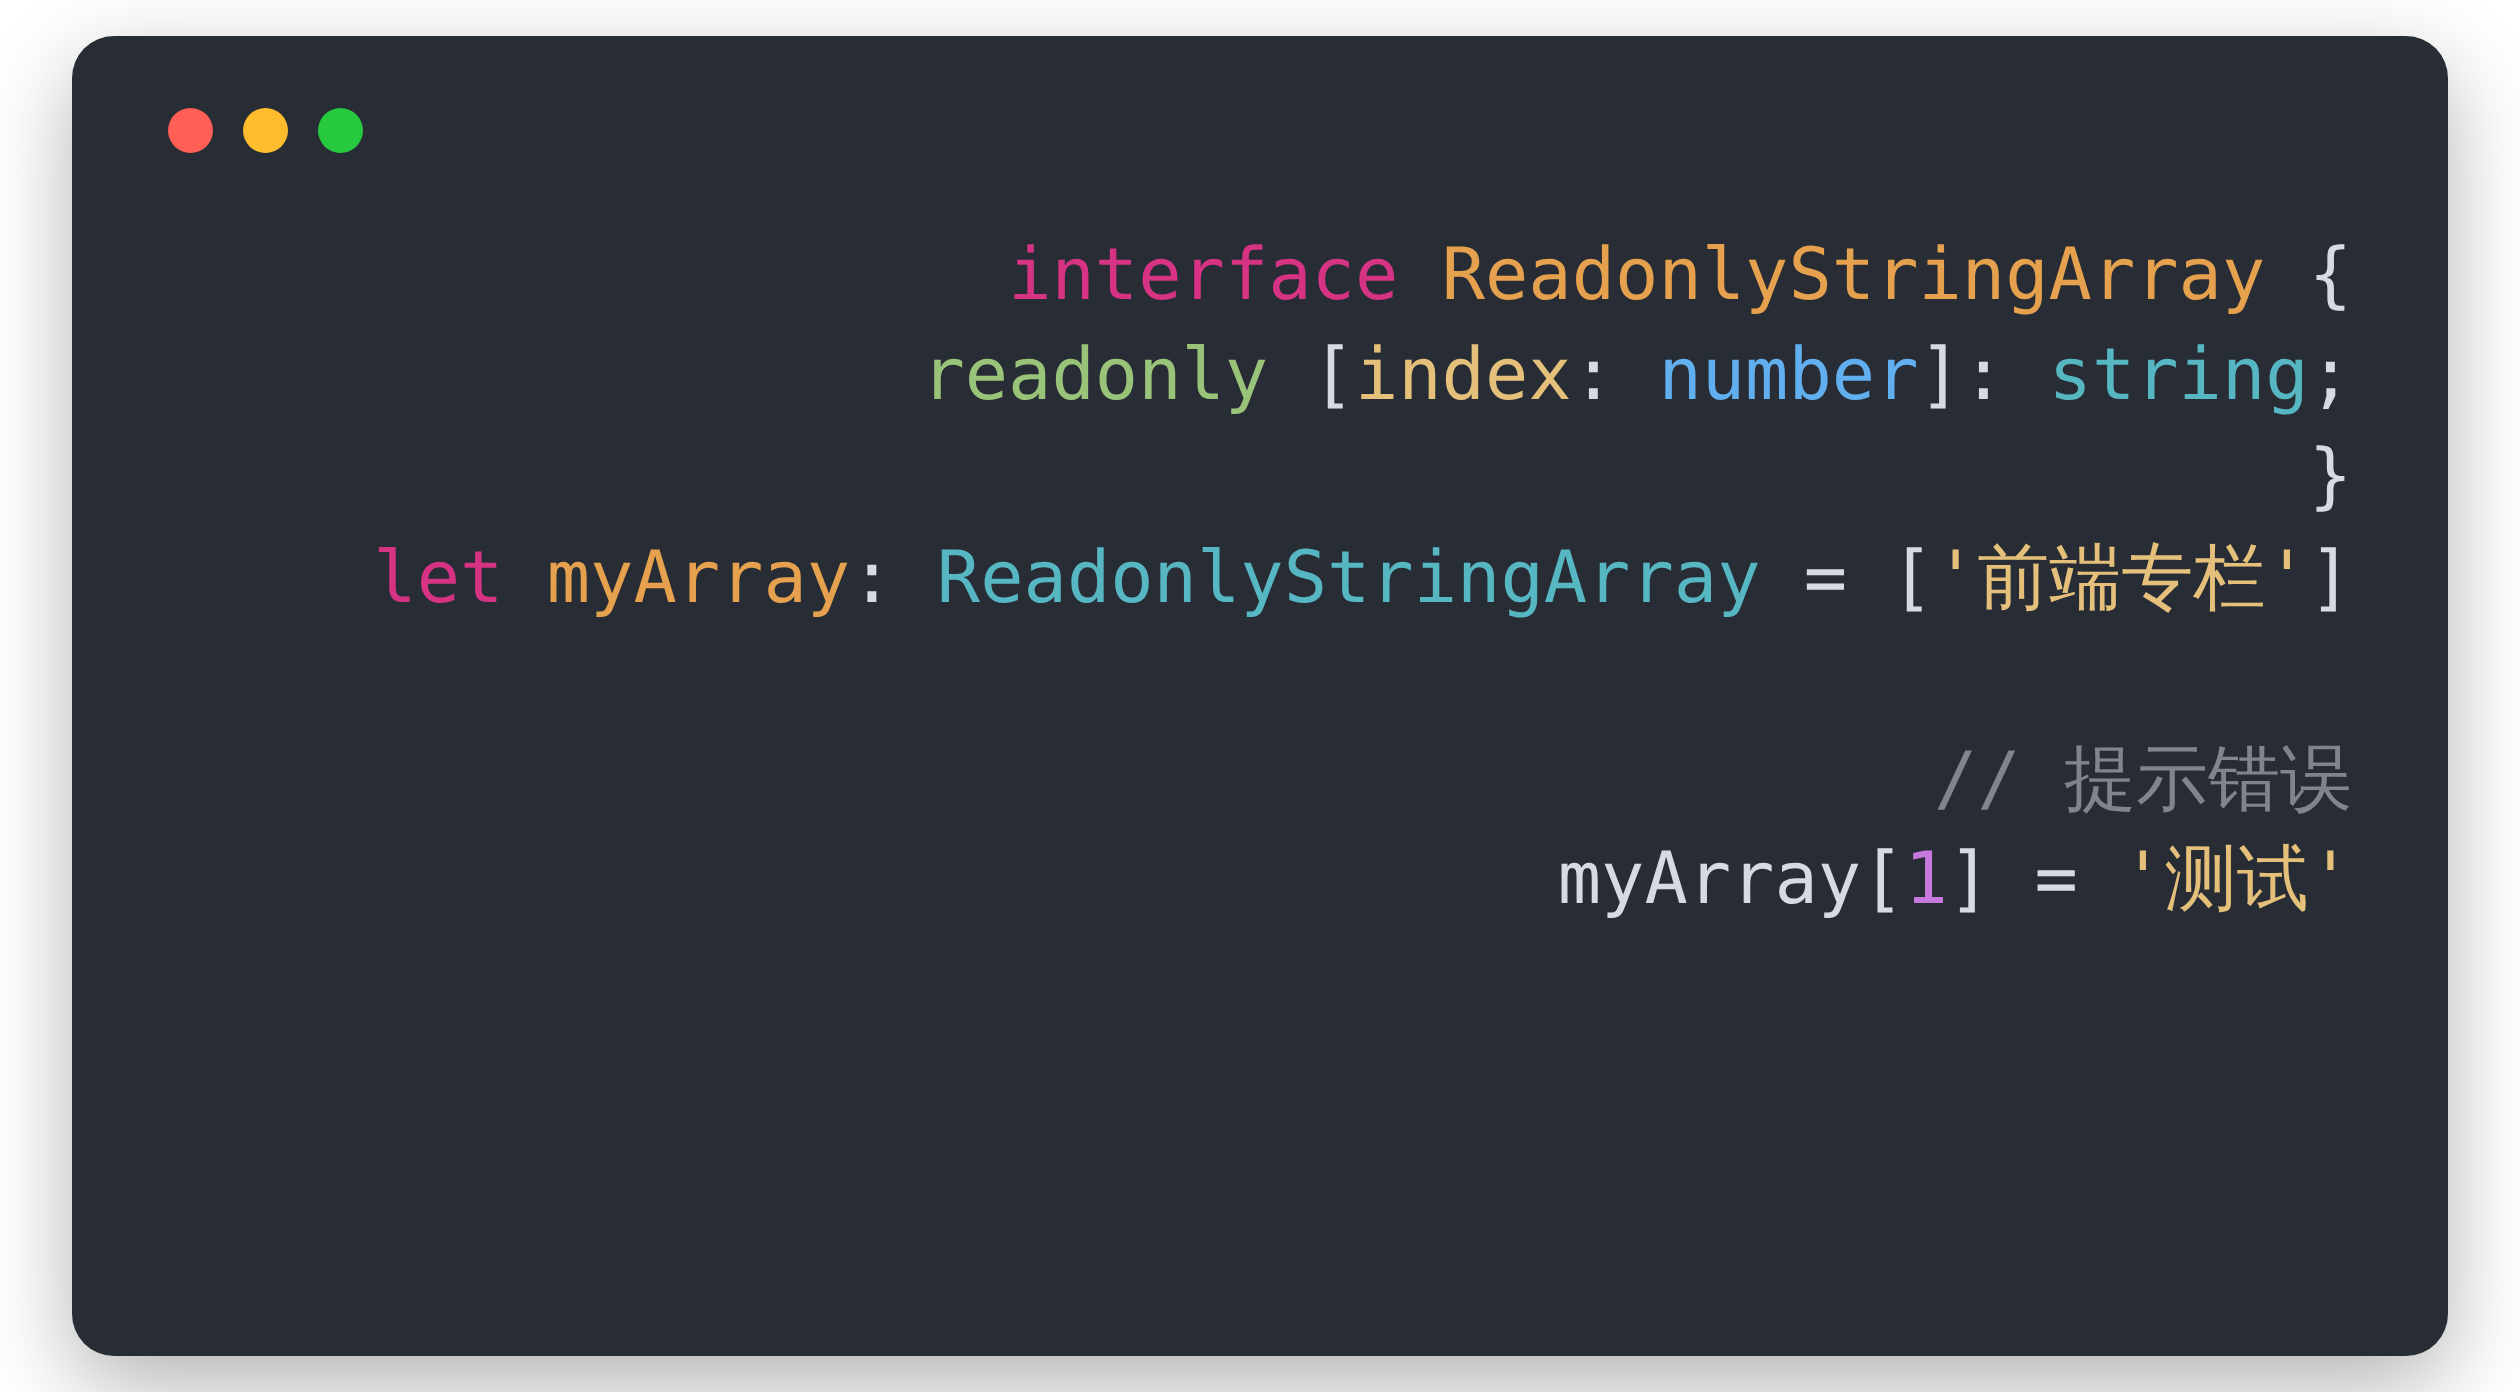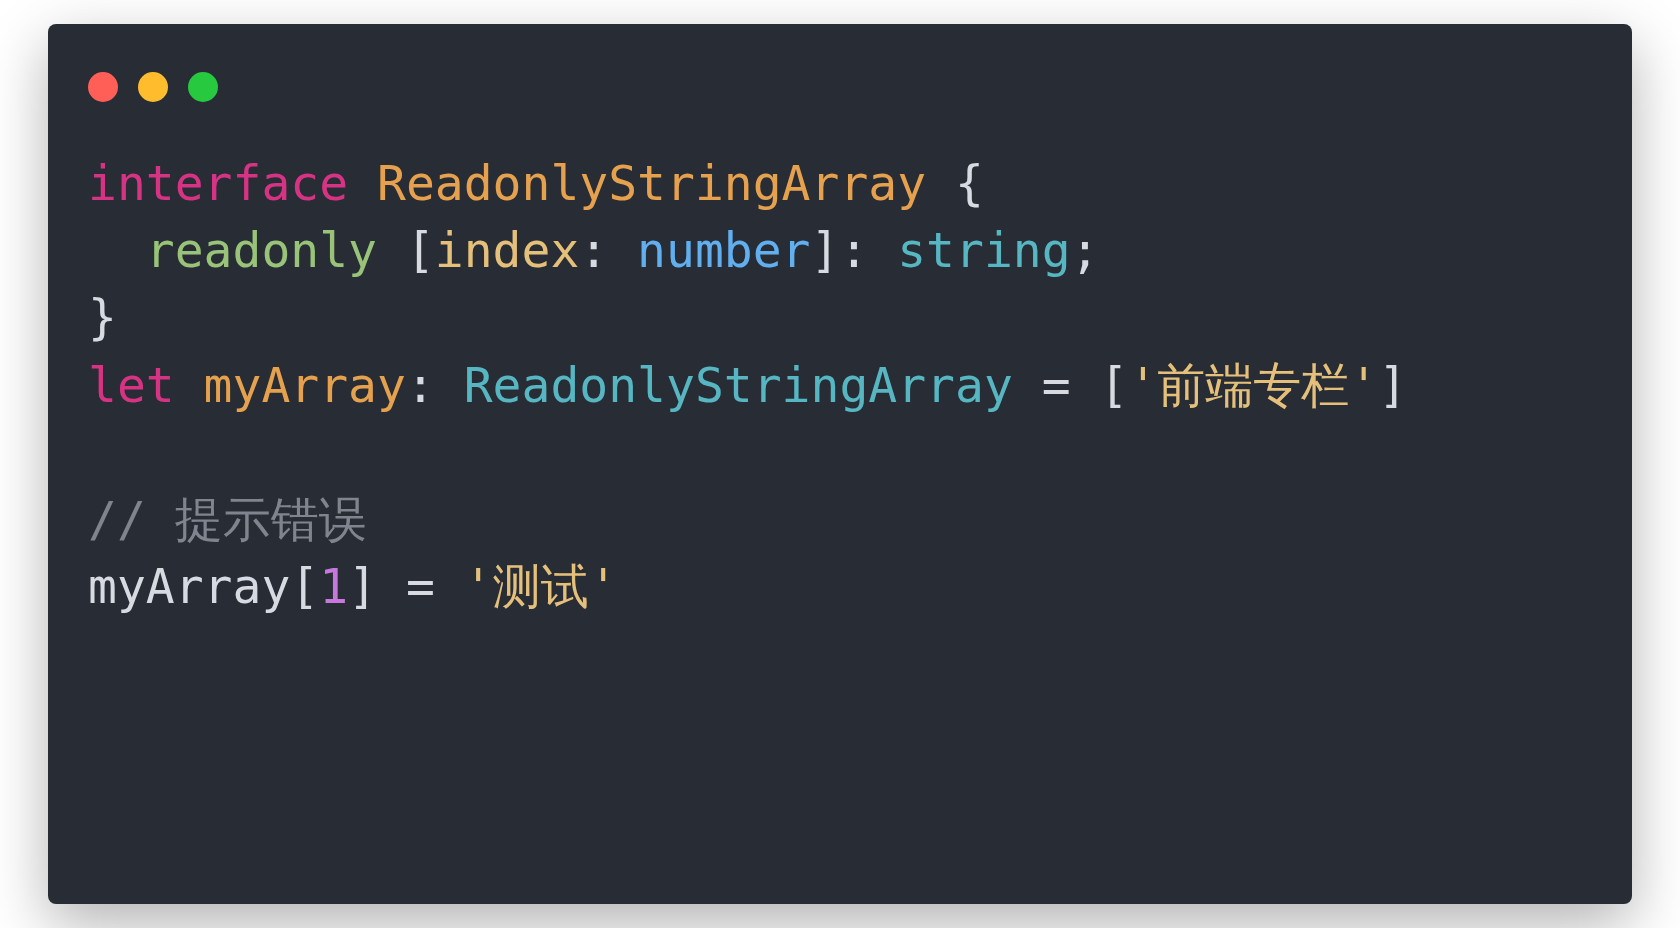--- a/index.html
+++ b/index.html
@@ -11,25 +11,26 @@
       background: #ffffff;
       width: 1680px;
       height: 928px;
       padding: 24px 48px;
       display: flex;
       align-items: stretch;
       justify-content: center;
     }
     .code-window {
       background: #282c34;
-      border-radius: 8px;
+      border-radius: 28px;
       width: 100%;
-      padding: 48px 64px 80px 40px;
+      padding: 48px 64px 80px 64px;
       box-shadow: 0 20px 60px rgba(0,0,0,0.3);
       overflow: hidden;
+      text-align: right;
     }
     .traffic-lights {
       display: flex;
       gap: 20px;
       margin-bottom: 48px;
     }
     .traffic-light {
       width: 30px;
       height: 30px;
       border-radius: 50%;

